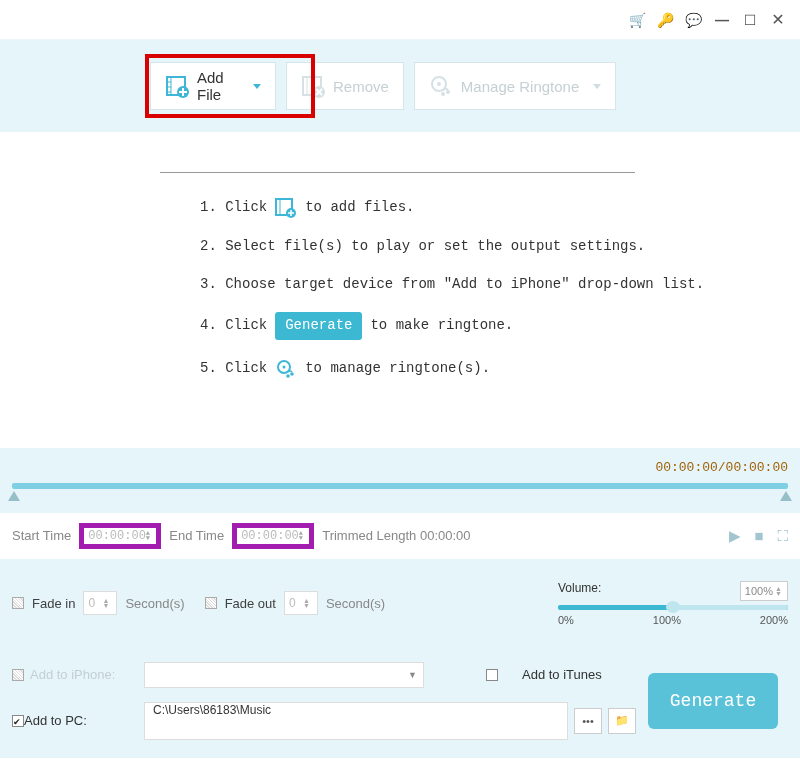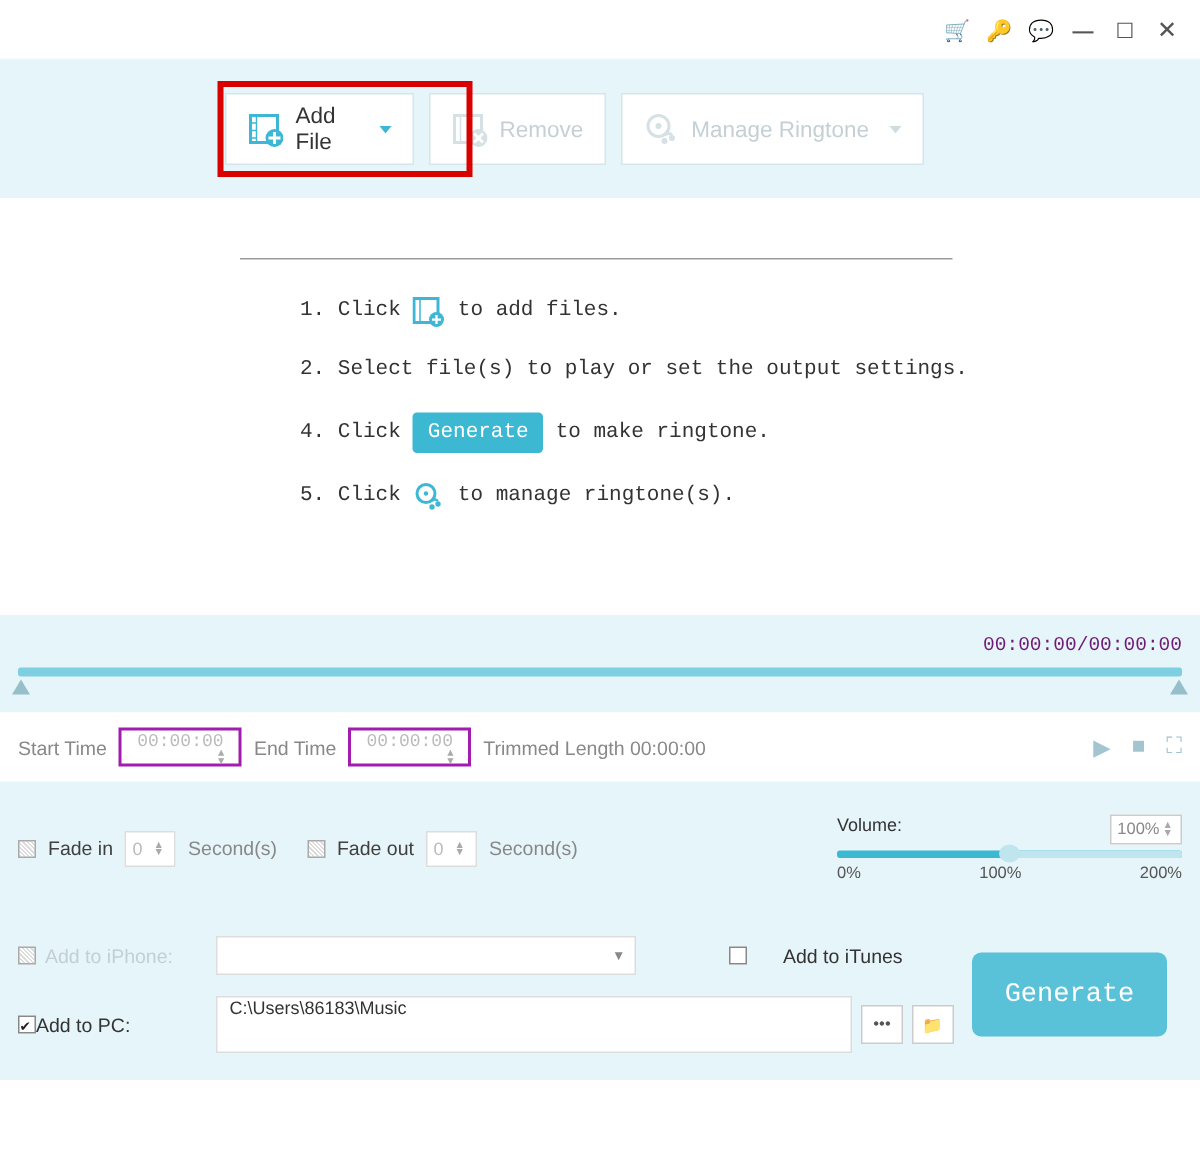--- a/index.html
+++ b/index.html
@@ -13,28 +13,28 @@
 .btn .caret { width: 0; height: 0; border-left: 4px solid transparent; border-right: 4px solid transparent; border-top: 5px solid #3eb7d6; margin-left: 6px; }
 .btn .caret.dis { border-top-color: #cfdde2; }
 .btn svg { flex-shrink: 0; }
 .main { background: #fff; padding: 40px 0 50px 160px; font-family: "Courier New", monospace; color: #333; }
 .main h1 { font-size: 28px; font-weight: normal; letter-spacing: 1px; margin-bottom: 10px; }
 .main hr { border: none; border-top: 1px solid #999; width: 475px; margin-bottom: 24px; }
 .main ol { list-style: none; }
 .main li { font-size: 14px; margin-bottom: 18px; display: flex; align-items: center; gap: 8px; line-height: 1.4; padding-left: 40px; }
 .pill { background: #3cb8d3; color: #fff; padding: 4px 10px; border-radius: 3px; font-family: "Courier New", monospace; font-size: 14px; }
 .timeline { background: #e5f5fa; padding: 12px 12px 8px 12px; }
-.time-readout { text-align: right; font-size: 13px; color: #701a75; font-family: "Courier New", monospace; margin-bottom: 8px; }
+.time-readout { text-align: right; font-size: 13px; color: #a16207; font-family: "Courier New", monospace; margin-bottom: 8px; }
 .track { height: 6px; background: #7ecfe2; border-radius: 2px; width: 100%; }
 .markers { height: 16px; position: relative; }
 .mk { position: absolute; width: 0; height: 0; border-left: 6px solid transparent; border-right: 6px solid transparent; border-bottom: 10px solid #96bfca; top: 2px; }
 .mk.l { left: -4px; } .mk.r { right: -4px; }
 .start-row { background: #fff; padding: 10px 12px; display: flex; align-items: center; gap: 8px; font-size: 13px; color: #888; }
 .start-row .lbl { color: #888; }
-.timeinput { width: 82px; height: 26px; border: 2px solid #a21caf; display: inline-flex; align-items: center; padding: 0 4px; font-size: 12px; color: #bbb; font-family: "Courier New", monospace; flex-direction: column; }
+.timeinput { width: 82px; height: 26px; border: 5px solid #a21caf; display: inline-flex; align-items: center; padding: 0 4px; font-size: 12px; color: #bbb; font-family: "Courier New", monospace; }
 .spinarr { width: 10px; display: flex; flex-direction: column; margin-left: auto; }
 .spinarr span { height: 5px; font-size: 7px; line-height: 5px; color: #aaa; }
 .playctrls { margin-left: auto; display: flex; gap: 14px; color: #a2c5cf; font-size: 15px; }
 .fade-row { background: #e5f5fa; padding: 22px 12px; display: flex; align-items: center; font-size: 13px; color: #888; gap: 8px; }
 .chk { width: 12px; height: 12px; border: 1px solid #aaa; display: inline-block; background: repeating-linear-gradient(45deg,#ddd,#ddd 1px,#fff 1px,#fff 2px); }
 .numin { width: 34px; height: 24px; border: 1px solid #ddd; background: #fff; display: inline-flex; align-items: center; padding: 0 4px; color: #bbb; font-size: 12px; }
 .disabled-lbl { color: #404040; }
 .vol-block { margin-left: auto; width: 230px; }
 .vol-top { display: flex; justify-content: space-between; font-size: 12px; color: #333; margin-bottom: 4px; }
 .volpct { width: 48px; height: 20px; border: 1px solid #ccc; background: #fff; font-size: 11px; display: inline-flex; align-items: center; justify-content: flex-end; padding: 0 2px; color: #888; }
@@ -112,20 +112,21 @@
       <svg width="22" height="22">
           <rect x="1" y="2" width="16" height="16" fill="none" stroke="#3eb7d6" stroke-width="2"></rect>
           <line x1="5" y1="2" x2="5" y2="18" stroke="#3eb7d6"></line>
           <circle cx="16" cy="16" r="5" fill="#3eb7d6"></circle>
           <line x1="16" y1="13" x2="16" y2="19" stroke="#fff" stroke-width="1.5"></line>
           <line x1="13" y1="16" x2="19" y2="16" stroke="#fff" stroke-width="1.5"></line>
         </svg>
       <span>to add files.</span>
     </li>
     <li>2. Select file(s) to play or set the output settings.</li>
+    <li>3. Choose target device from "Add to iPhone" drop-down list.</li>
     <li>
       <span>4. Click</span>
       <span class="pill">Generate</span>
       <span>to make ringtone.</span>
     </li>
     <li>
       <span>5. Click</span>
       <svg width="22" height="22">
           <circle cx="9" cy="9" r="6" fill="none" stroke="#3eb7d6" stroke-width="2"></circle>
           <circle cx="9" cy="9" r="1.5" fill="#3eb7d6"></circle>

